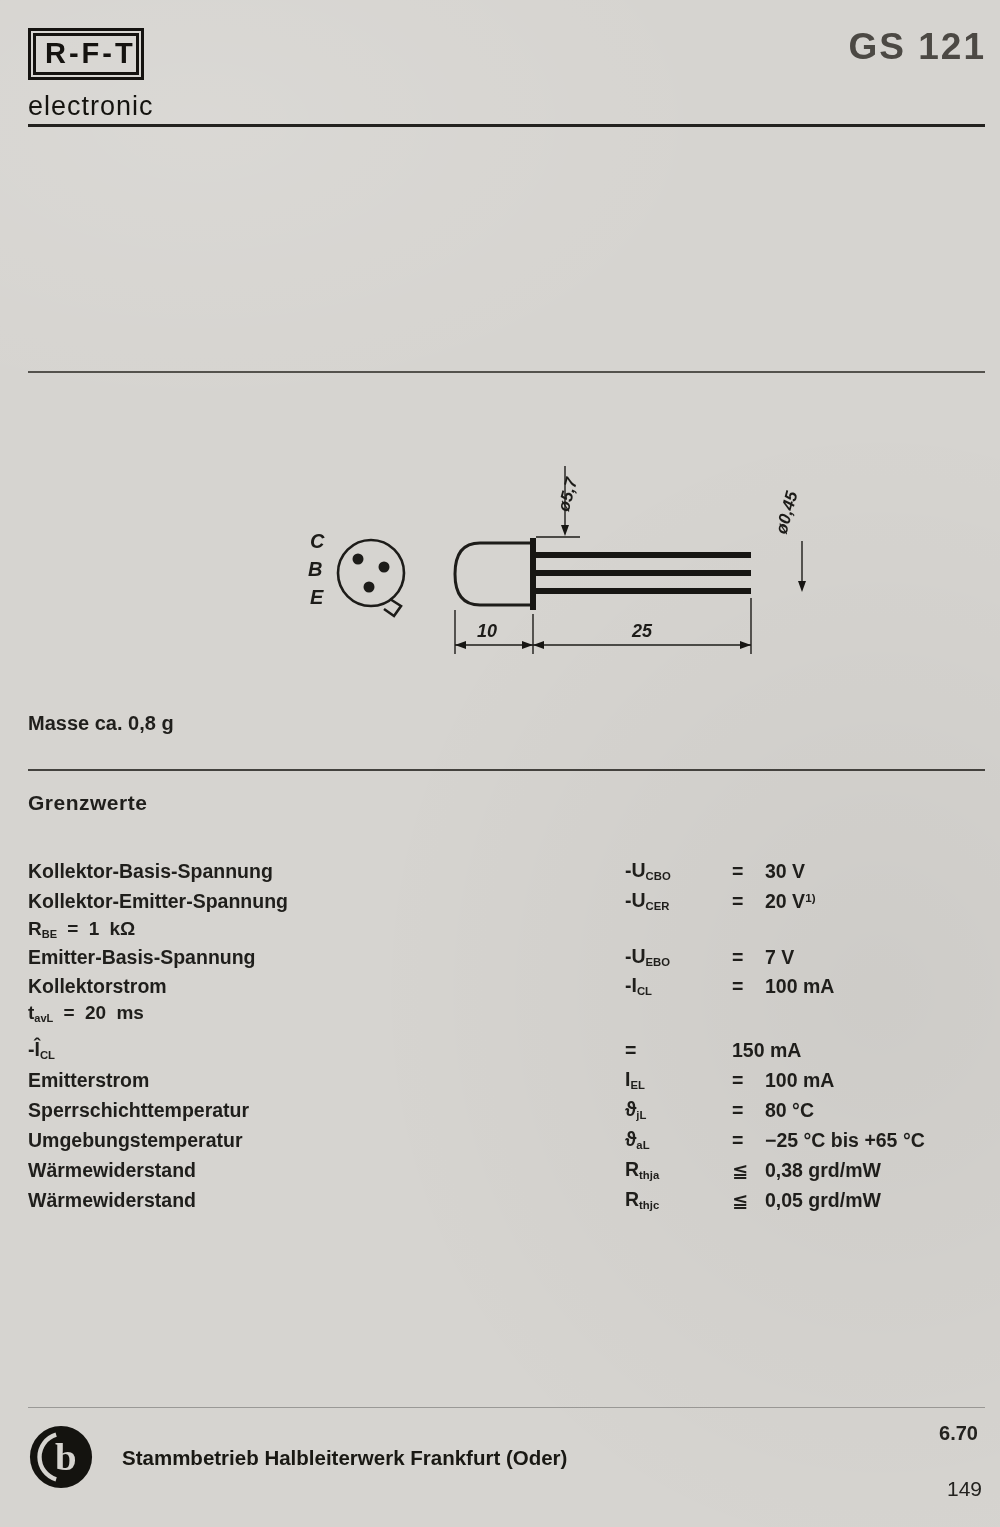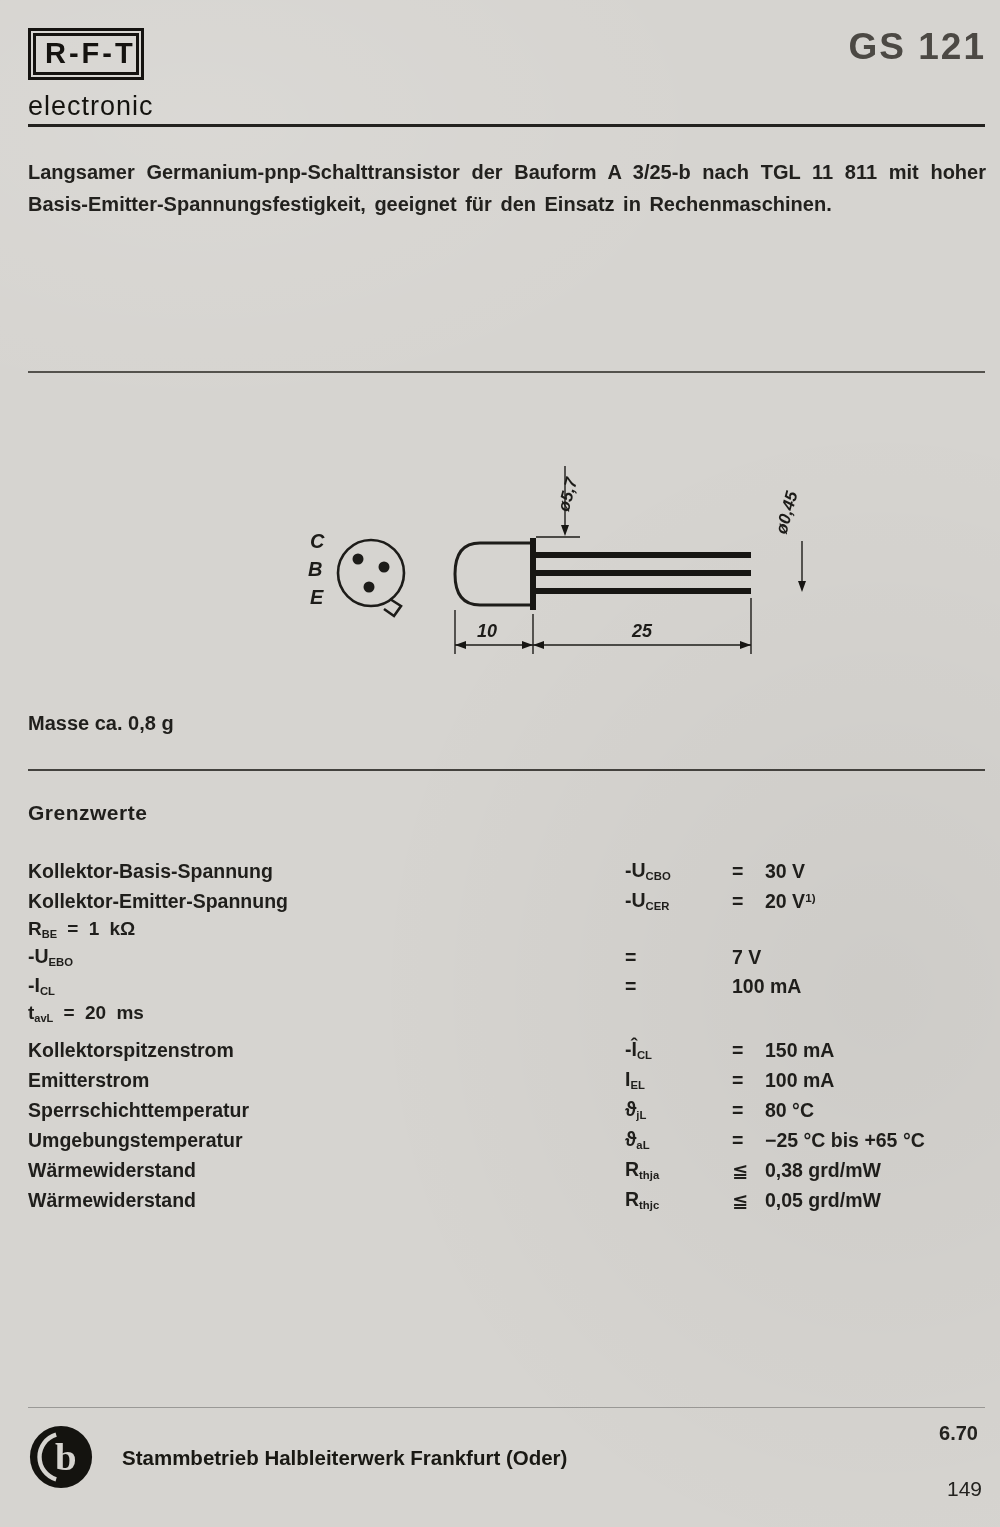--- a/index.html
+++ b/index.html
@@ -51,21 +51,21 @@
   .oln2 { fill: none; stroke: #1d1c19; stroke-width: 3; }
   .dot  { fill: #1d1c19; }
   .blk  { fill: #171613; stroke: none; }
   .dim  { stroke: #1d1c19; stroke-width: 1.4; fill: none; }
   .dimt  { font-family: "Liberation Sans", sans-serif; font-style: italic; font-weight: 600; font-size: 17px; fill: #1d1c19; }
   .dimt2 { font-family: "Liberation Sans", sans-serif; font-style: italic; font-weight: 700; font-size: 18px; fill: #1d1c19; }
   .pin   { font-family: "Liberation Sans", sans-serif; font-style: italic; font-weight: 700; font-size: 20px; fill: #1d1c19; }
 
   .mass { position: absolute; top: 712px; left: 28px; font-size: 20px; font-weight: 700; }
 
-  .limits-heading { position: absolute; top: 791px; left: 28px; font-size: 21px; font-weight: 800; letter-spacing: 0.5px; margin-top: 10px; }
+  .limits-heading { position: absolute; top: 791px; left: 28px; font-size: 21px; font-weight: 800; letter-spacing: 0.5px; }
 
   
   .limits { position: absolute; top: 840px; left: 28px; width: 958px; font-size: 19.5px; font-weight: 700; color: #1f1e1b; margin-top: 16px; }
   .trow {
     display: grid;
     grid-template-columns: 597px 107px 33px auto;
     align-items: center;
     height: 30px;
   }
   .trow.tight { height: 28px; }
@@ -93,21 +93,20 @@
   <div class="rft-logo">
     <div class="rft-box">
       <span class="rft-letters">R-F-T</span>
     </div>
     <div class="rft-sub">electronic</div>
   </div>
   <div class="part-number">GS 121</div>
 
   <div class="rule rule-1"></div>
 
-  <p class="intro">Langsamer Germanium-pnp-Schalttransistor der Bauform A 3/25-b nach TGL 11 811 mit hoher Basis-Emitter-Spannungsfestigkeit, geeignet für den Einsatz in Rechenmaschinen.</p>
 
   <div class="rule rule-2"></div>
 
   <div class="drawing">
     <svg viewBox="0 0 545 245" width="545" height="245">
 
       <text class="pin" x="30" y="110">C</text>
       <text class="pin" x="28" y="138">B</text>
       <text class="pin" x="30" y="166">E</text>
       <circle class="oln" cx="91" cy="135" r="33"></circle>
@@ -164,39 +163,40 @@
       <span class="c-sym"><span>-U</span><sub class="sym-sub">CER</sub></span>
       <span class="c-rel">=</span>
       <span class="c-val"><span>20 V</span><sup class="val-sup">1)</sup></span>
     </div>
 
     <div class="trow cond">
       <span class="c-label"><span>R</span><sub class="sym-sub">BE</sub><span> = 1 kΩ</span></span>
     </div>
 
     <div class="trow">
+      <span class="c-label">Emitter-Basis-Spannung</span>
       <span class="c-sym"><span>-U</span><sub class="sym-sub">EBO</sub></span>
       <span class="c-rel">=</span>
       <span class="c-val"><span>7 V</span><sup class="val-sup"></sup></span>
     </div>
 
     <div class="trow tight">
+      <span class="c-label">Kollektorstrom</span>
       <span class="c-sym"><span>-I</span><sub class="sym-sub">CL</sub></span>
       <span class="c-rel">=</span>
       <span class="c-val"><span>100 mA</span><sup class="val-sup"></sup></span>
     </div>
 
     <div class="trow cond">
       <span class="c-label"><span>t</span><sub class="sym-sub">avL</sub><span> = 20 ms</span></span>
     </div>
 
     <div class="gap"></div>
 
     <div class="trow">
-      <span class="c-label">Kollektorspitzenstrom</span>
       <span class="c-sym"><span>-Î</span><sub class="sym-sub">CL</sub></span>
       <span class="c-rel">=</span>
       <span class="c-val"><span>150 mA</span><sup class="val-sup"></sup></span>
     </div>
 
     <div class="trow">
       <span class="c-label">Emitterstrom</span>
       <span class="c-sym"><span>I</span><sub class="sym-sub">EL</sub></span>
       <span class="c-rel">=</span>
       <span class="c-val"><span>100 mA</span><sup class="val-sup"></sup></span>

